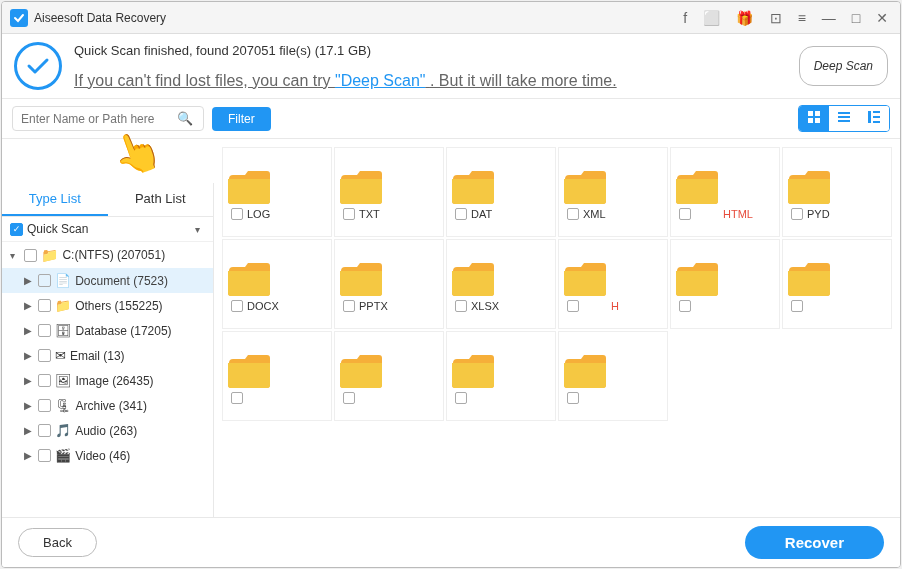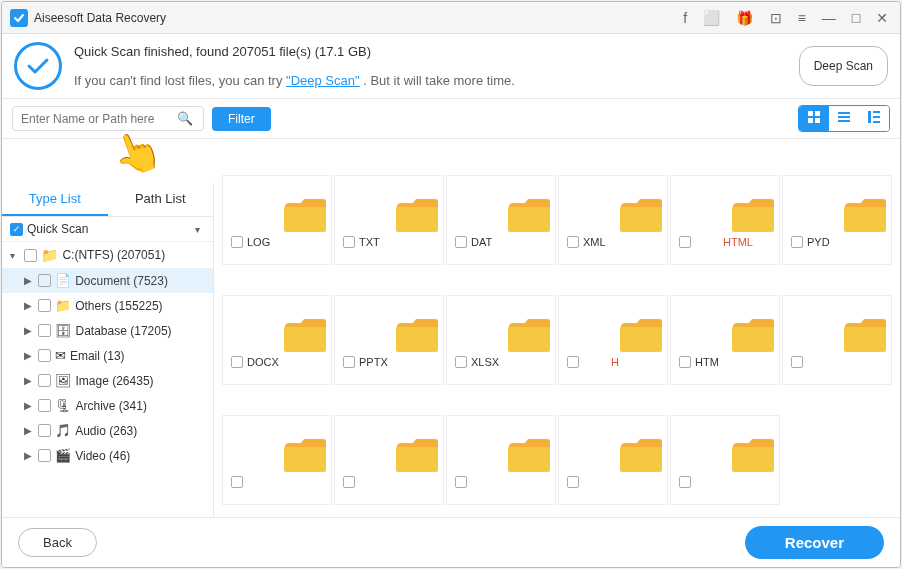--- a/index.html
+++ b/index.html
@@ -81,36 +81,38 @@
     }
     .status-text {
       flex: 1;
     }
     .status-title {
       font-size: 13px;
       color: #333;
       margin-bottom: 14px;
     }
     .status-subtitle {
-      font-size: 13px;
+      font-size: 16px;
       color: #666;
+      text-decoration: underline;
     }
     .status-subtitle a {
       color: #2196F3;
       text-decoration: underline;
       cursor: pointer;
     }
     .deep-scan-btn {
       border: 1px solid #bbb;
       background: #fff;
       border-radius: 14px;
       padding: 12px 14px;
       font-size: 12px;
       color: #333;
       cursor: pointer;
+      font-style: italic;
     }
     
     .toolbar {
       background: #fff;
       border-bottom: 1px solid #e8e8e8;
       padding: 6px 10px;
       display: flex;
       align-items: center;
       gap: 8px;
       flex-shrink: 0;
@@ -245,28 +247,27 @@
       background: #fff;
     }
     .file-grid {
       display: grid;
       grid-template-columns: repeat(6, 1fr);
       gap: 2px;
     }
     .file-item {
       display: flex;
       flex-direction: column;
-      align-items: flex-end;
+      align-items: flex-start;
       padding: 10px 4px 6px;
       border: 1px solid #eee;
       cursor: pointer;
       min-height: 90px;
       justify-content: center;
       gap: 3px;
-      margin-top: 28px;
     }
     .file-icon-area {
       position: relative;
       display: flex;
       align-items: center;
       justify-content: center;
     }
     .file-label-row {
       display: flex;
       align-items: center;
@@ -605,32 +606,20 @@
           </div>
           <div class="file-item">
             <div class="file-icon-area">
               <svg width="44" height="36" viewBox="0 0 44 36">
                 <path d="M2 10 Q2 6 6 6 L18 6 L21 2 L40 2 Q43 2 43 5 L43 32 Q43 35 40 35 L4 35 Q1 35 1 32 Z" fill="#F5A623" opacity="0.9"></path>
                 <path d="M1 10 L43 10 L43 32 Q43 35 40 35 L4 35 Q1 35 1 32 Z" fill="#F5C842"></path>
               </svg>
             </div>
             <div class="file-label-row">
               <div class="file-check"></div>
-              <span class="file-name">HTM</span>
-            </div>
-          </div>
-          <div class="file-item">
-            <div class="file-icon-area">
-              <svg width="44" height="36" viewBox="0 0 44 36">
-                <path d="M2 10 Q2 6 6 6 L18 6 L21 2 L40 2 Q43 2 43 5 L43 32 Q43 35 40 35 L4 35 Q1 35 1 32 Z" fill="#F5A623" opacity="0.9"></path>
-                <path d="M1 10 L43 10 L43 32 Q43 35 40 35 L4 35 Q1 35 1 32 Z" fill="#F5C842"></path>
-              </svg>
-            </div>
-            <div class="file-label-row">
-              <div class="file-check"></div>
               <span class="file-name"></span>
             </div>
           </div>
           <div class="file-item">
             <div class="file-icon-area">
               <svg width="44" height="36" viewBox="0 0 44 36">
                 <path d="M2 10 Q2 6 6 6 L18 6 L21 2 L40 2 Q43 2 43 5 L43 32 Q43 35 40 35 L4 35 Q1 35 1 32 Z" fill="#F5A623" opacity="0.9"></path>
                 <path d="M1 10 L43 10 L43 32 Q43 35 40 35 L4 35 Q1 35 1 32 Z" fill="#F5C842"></path>
               </svg>
             </div>

